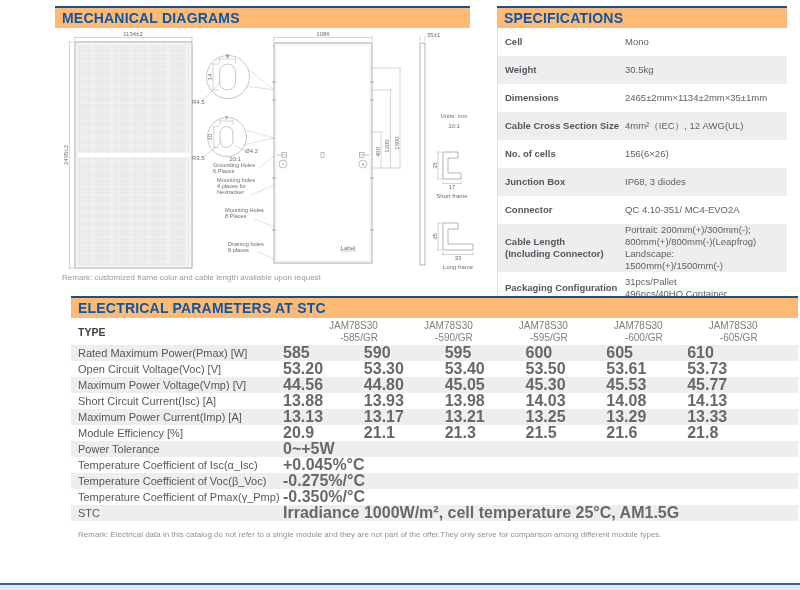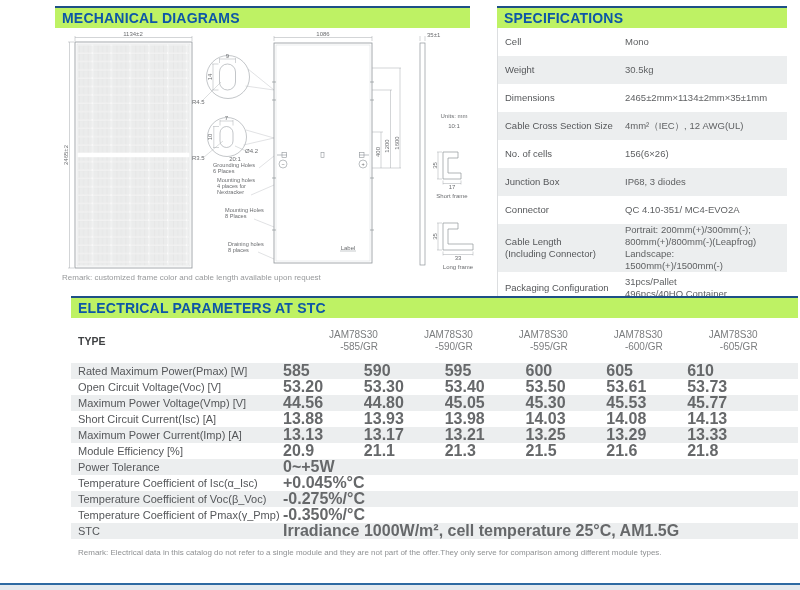--- a/index.html
+++ b/index.html
@@ -1,38 +1,38 @@
 <!DOCTYPE html>
 <html><head>
 <meta charset="utf-8">
 <style>
   html,body{margin:0;padding:0;background:#fff;}
   .page{position:relative;width:800px;height:590px;background:#ffffff;
         font-family:"Liberation Sans",sans-serif;overflow:hidden;}
-  .section-header{border-top:2px solid #1e5086;background:#bef264;height:20px;
+  .section-header{border-top:2px solid #1e5086;background:#fdba74;height:20px;
         display:flex;align-items:center;padding-left:7px;color:#0d56a7;
         font-weight:bold;font-size:14px;letter-spacing:.2px;}
   
   .mech{position:absolute;left:55px;top:6px;width:415px;}
   .spec{position:absolute;left:497px;top:6px;width:290px;}
   .spec-table{border-left:1px solid #dcdee0;}
   .spec-row{display:flex;align-items:center;min-height:28px;font-size:9.5px;}
   .spec-row.gray{background:#eceeef;}
   .spec-row.h2{min-height:32px;}
   .spec-row.h3{min-height:40px;}
-  .spec-label{flex:0 0 120px;padding-left:7px;color:#55575a;line-height:1.25;}
+  .spec-label{flex:0 0 120px;padding-left:7px;color:#55575a;line-height:1.25;font-weight:bold;}
   .spec-value{flex:1;text-align:left;color:#5f6163;line-height:1.25;padding-right:28px;}
   
   .mech-svg{position:absolute;left:55px;top:28px;}
   .mech-svg text{font-size:6px;fill:#6b6d70;font-family:"Liberation Sans",sans-serif;}
   .mech-svg text.small{font-size:5.6px;}
   .mech-remark{position:absolute;left:62px;top:273px;font-size:8px;color:#97999b;}
   
   .elec{position:absolute;left:71px;top:296px;width:727px;}
-  .elec-type-row{display:flex;align-items:center;height:45px;padding-right:30px;gap:46px;}
+  .elec-type-row{display:flex;align-items:center;height:27px;padding-right:30px;gap:46px;}
   .elec-type-label{flex:0 0 205px;padding-left:7px;font-size:10.5px;font-weight:bold;color:#3f4143;}
   .model-cell{flex:1;text-align:right;font-size:10px;color:#7b7d7f;line-height:1.15;}
   .elec-row{display:flex;align-items:center;height:16px;padding-right:30px;}
   .elec-row.gray{background:#eceeef;}
   .elec-row-label{flex:0 0 205px;padding-left:7px;color:#55575a;font-size:11px;white-space:nowrap;}
   .elec-val,.elec-span{flex:1;text-align:left;font-size:16px;color:#66686a;font-weight:bold;}
   .elec-remark{margin-top:9px;padding-left:7px;font-size:8px;color:#8f9193;}
   .footer-strip{position:absolute;left:0;right:0;bottom:0;height:5px;
         border-top:2px solid #2d69a2;background:#e3e9ee;}
 </style>

